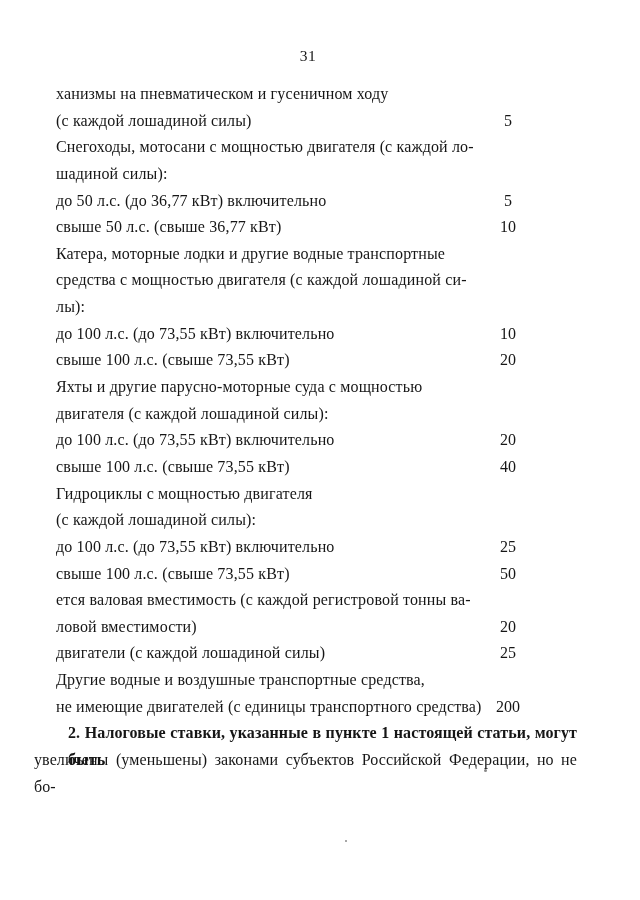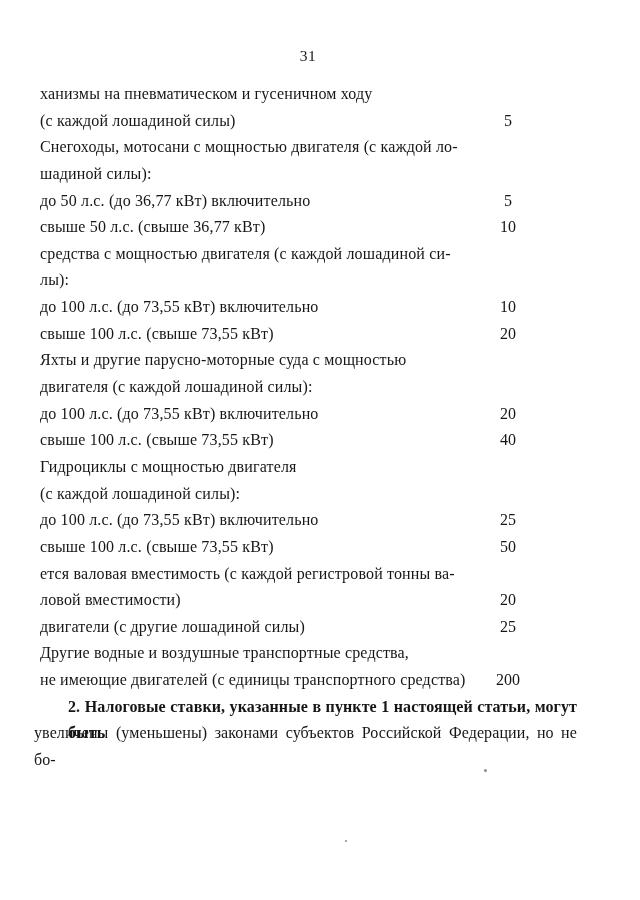--- a/index.html
+++ b/index.html
@@ -29,20 +29,21 @@
     position: absolute;
     top: 81px;
     left: 0;
     width: 640px;
   }
   .rate-row {
     position: relative;
     height: 26.65px;
     line-height: 26.65px;
     white-space: nowrap;
+    padding-left: 16px;
   }
   .rate-text {
     display: inline-block;
     padding-left: 40px;
     font-size: 16px;
     letter-spacing: 0.15px;
   }
   .rate-value {
     position: absolute;
     top: 0;
@@ -84,35 +85,36 @@
   <div id="page-number">31</div>
 
   <div id="content">
     <div id="rate-list">
         <div class="rate-row"><span class="rate-text">ханизмы на пневматическом и гусеничном ходу</span></div>
         <div class="rate-row"><span class="rate-text">(с каждой лошадиной силы)</span><span class="rate-value">5</span></div>
         <div class="rate-row"><span class="rate-text">Снегоходы, мотосани с мощностью двигателя (с каждой ло-</span></div>
         <div class="rate-row"><span class="rate-text">шадиной силы):</span></div>
         <div class="rate-row"><span class="rate-text">до 50 л.с. (до 36,77 кВт) включительно</span><span class="rate-value">5</span></div>
         <div class="rate-row"><span class="rate-text">свыше 50 л.с. (свыше 36,77 кВт)</span><span class="rate-value">10</span></div>
+        <div class="rate-row"><span class="rate-text">Катера, моторные лодки и другие водные транспортные</span></div>
         <div class="rate-row"><span class="rate-text">средства с мощностью двигателя (с каждой лошадиной си-</span></div>
         <div class="rate-row"><span class="rate-text">лы):</span></div>
         <div class="rate-row"><span class="rate-text">до 100 л.с. (до 73,55 кВт) включительно</span><span class="rate-value">10</span></div>
         <div class="rate-row"><span class="rate-text">свыше 100 л.с. (свыше 73,55 кВт)</span><span class="rate-value">20</span></div>
         <div class="rate-row"><span class="rate-text">Яхты и другие парусно-моторные суда с мощностью</span></div>
         <div class="rate-row"><span class="rate-text">двигателя (с каждой лошадиной силы):</span></div>
         <div class="rate-row"><span class="rate-text">до 100 л.с. (до 73,55 кВт) включительно</span><span class="rate-value">20</span></div>
         <div class="rate-row"><span class="rate-text">свыше 100 л.с. (свыше 73,55 кВт)</span><span class="rate-value">40</span></div>
         <div class="rate-row"><span class="rate-text">Гидроциклы с мощностью двигателя</span></div>
         <div class="rate-row"><span class="rate-text">(с каждой лошадиной силы):</span></div>
         <div class="rate-row"><span class="rate-text">до 100 л.с. (до 73,55 кВт) включительно</span><span class="rate-value">25</span></div>
         <div class="rate-row"><span class="rate-text">свыше 100 л.с. (свыше 73,55 кВт)</span><span class="rate-value">50</span></div>
         <div class="rate-row"><span class="rate-text">ется валовая вместимость (с каждой регистровой тонны ва-</span></div>
         <div class="rate-row"><span class="rate-text">ловой вместимости)</span><span class="rate-value">20</span></div>
-        <div class="rate-row"><span class="rate-text">двигатели (с другие лошадиной силы)</span><span class="rate-value">25</span></div>
+        <div class="rate-row"><span class="rate-text">двигатели (с каждой лошадиной силы)</span><span class="rate-value">25</span></div>
         <div class="rate-row"><span class="rate-text">Другие водные и воздушные транспортные средства,</span></div>
         <div class="rate-row"><span class="rate-text">не имеющие двигателей (с единицы транспортного средства)</span><span class="rate-value">200</span></div>
       </div>
     <div id="paragraph">
         <div class="p-line p-just p-indent">2. Налоговые ставки, указанные в пункте 1 настоящей статьи, могут быть</div>
         <div class="p-line p-just">увеличены (уменьшены) законами субъектов Российской Федерации, но не бо-</div>
       </div>
   </div>
 
   <div class="speck" id="speck-1"></div>

